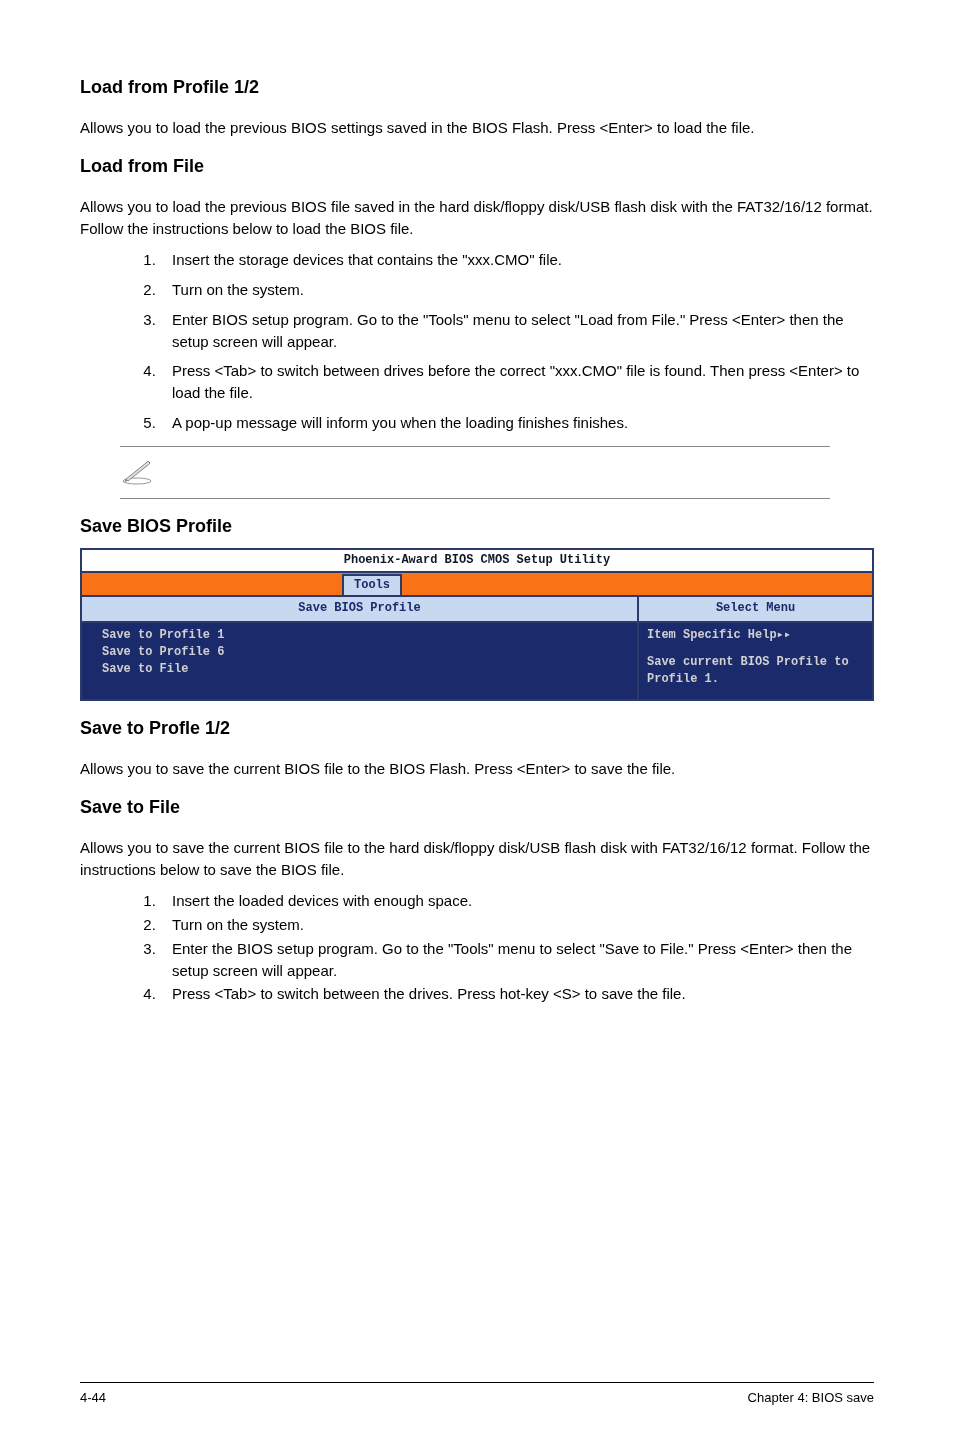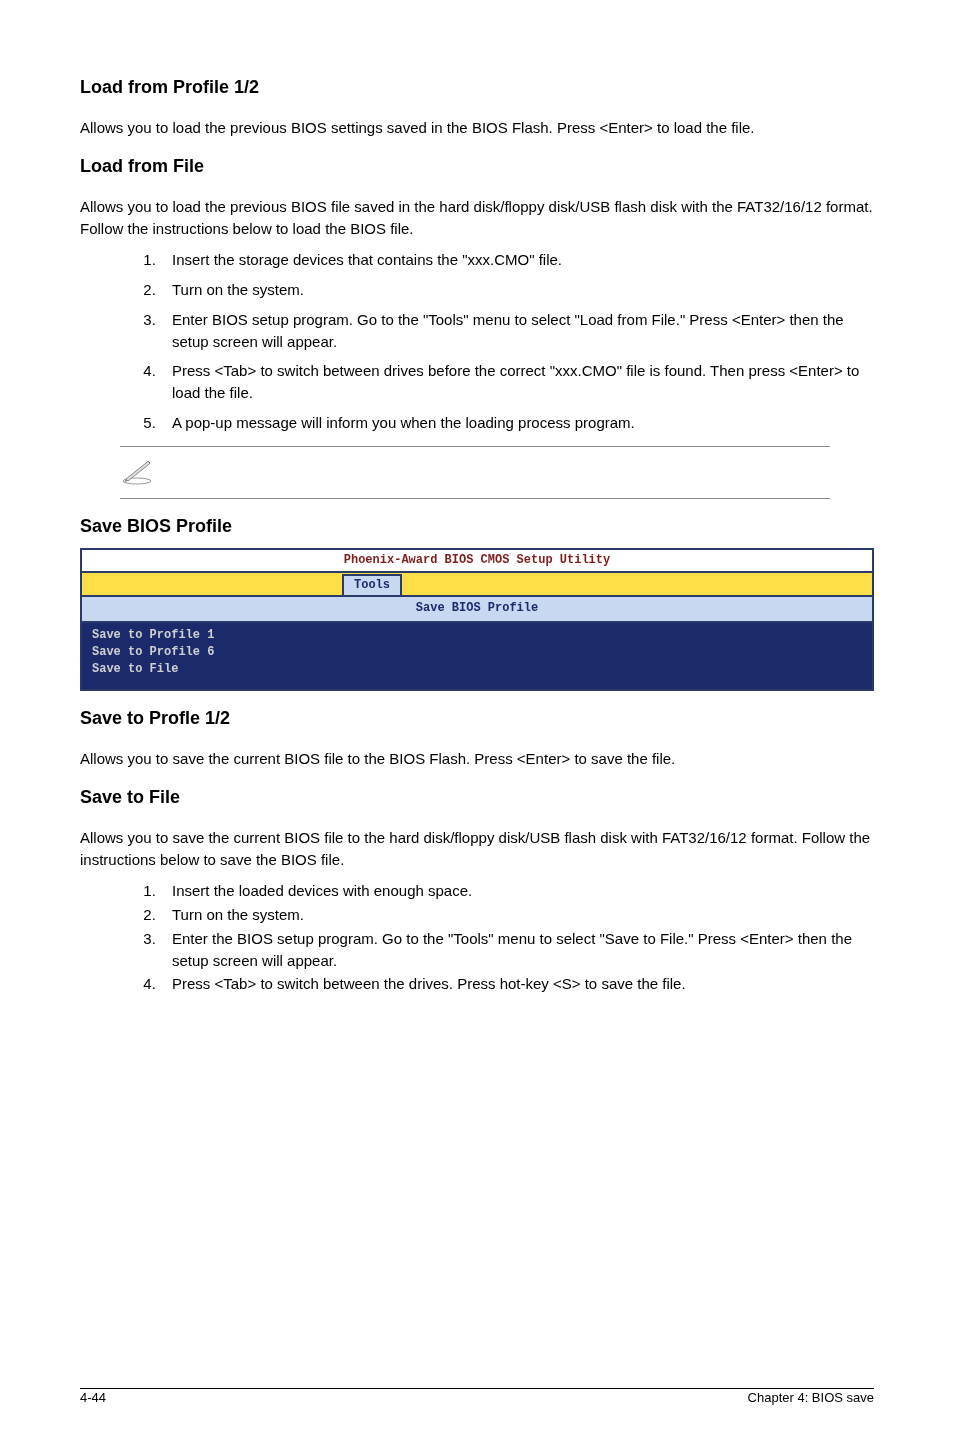--- a/index.html
+++ b/index.html
@@ -69,27 +69,27 @@
     }
     .bios-box {
       border: 2px solid #2a3a6a;
       margin: 8px 0 14px 0;
       font-family: "Courier New", monospace;
       font-size: 12px;
       font-weight: bold;
     }
     .bios-title {
       text-align: center;
-      color: #7f1d1d;
+      color: #0f172a;
       background: #fff;
       padding: 2px 0;
       border-bottom: 2px solid #2a3a6a;
     }
     .bios-tabs {
-      background: #fde047;
+      background: #f97316;
       padding: 1px 0 0 0;
       display: flex;
     }
     .bios-tab-spacer {
       width: 260px;
     }
     .bios-tab {
       background: #c8d8f0;
       color: #1a2a6a;
       padding: 1px 10px;
@@ -107,21 +107,21 @@
       color: #fff;
     }
     .bios-left-header {
       background: #c8d8f0;
       color: #1a2a6a;
       text-align: center;
       padding: 3px 0;
       border-bottom: 2px solid #2a3a6a;
     }
     .bios-left-content {
-      padding: 4px 10px 10px 10px;
+      padding: 4px 10px 10px 20px;
       color: #d0d0d0;
     }
     .bios-right {
       width: 235px;
       background: #1a2a6a;
       color: #fff;
       border-left: 2px solid #2a3a6a;
     }
     .bios-right-header {
       background: #c8d8f0;
@@ -134,20 +134,21 @@
       padding: 4px 8px 10px 8px;
       color: #d0d0d0;
     }
     .footer {
       position: fixed;
       bottom: 30px;
       left: 80px;
       right: 80px;
       width: 794px;
       border-top: 1px solid #000;
+      padding-top: 6px;
       display: flex;
       justify-content: space-between;
       font-size: 13px;
     }
     .tight-ol li {
       margin-bottom: 2px;
     }
   </style>
 </head>
 <body>
@@ -156,21 +157,21 @@
 <p>Allows you to load the previous BIOS settings saved in the BIOS Flash. Press &lt;Enter&gt; to load the file.</p>
 
 <h2>Load from File</h2>
 <p>Allows you to load the previous BIOS file saved in the hard disk/floppy disk/USB flash disk with the FAT32/16/12 format. Follow the instructions below to load the BIOS file.</p>
 
 <ol>
   <li>Insert the storage devices that contains the "xxx.CMO" file.</li>
   <li>Turn on the system.</li>
   <li>Enter BIOS setup program. Go to the "Tools" menu to select "Load from File." Press &lt;Enter&gt; then the setup screen will appear.</li>
   <li>Press &lt;Tab&gt; to switch between drives before the correct "xxx.CMO" file is found. Then press &lt;Enter&gt; to load the file.</li>
-  <li>A pop-up message will inform you when the loading process program.</li>
+  <li>A pop-up message will inform you when the loading finishes finishes.</li>
 </ol>
 
 <div class="note-box">
   <div class="note-icon">
     <svg width="34" height="28" viewBox="0 0 34 28">
       <ellipse cx="17" cy="24" rx="14" ry="3" fill="none" stroke="#999" stroke-width="1"></ellipse>
       <path d="M 6 22 L 26 6 L 28 4 L 30 6 L 28 8 L 8 24 Z" fill="#ddd" stroke="#888" stroke-width="1"></path>
       <path d="M 6 22 L 8 24 L 4 25 Z" fill="#888"></path>
     </svg>
   </div>
@@ -186,20 +187,28 @@
   </div>
   <div class="bios-body">
     <div class="bios-left">
       <div class="bios-left-header">Save BIOS Profile</div>
       <div class="bios-left-content">
         <div>Save to Profile 1</div>
         <div>Save to Profile 6</div>
         <div>Save to File</div>
       </div>
     </div>
+    <div class="bios-right">
+      <div class="bios-right-header">Select Menu</div>
+      <div class="bios-right-content">
+        <div>Item Specific Help▸▸</div>
+        <div style="height:10px"></div>
+        <div>Save current BIOS Profile to Profile 1.</div>
+      </div>
+    </div>
   </div>
 </div>
 
 <h2>Save to Profle 1/2</h2>
 <p>Allows you to save the current BIOS file to the BIOS Flash. Press &lt;Enter&gt; to save the file.</p>
 
 <h2>Save to File</h2>
 <p>Allows you to save the current BIOS file to the hard disk/floppy disk/USB flash disk with FAT32/16/12 format. Follow the instructions below to save the BIOS file.</p>
 
 <ol class="tight-ol">

